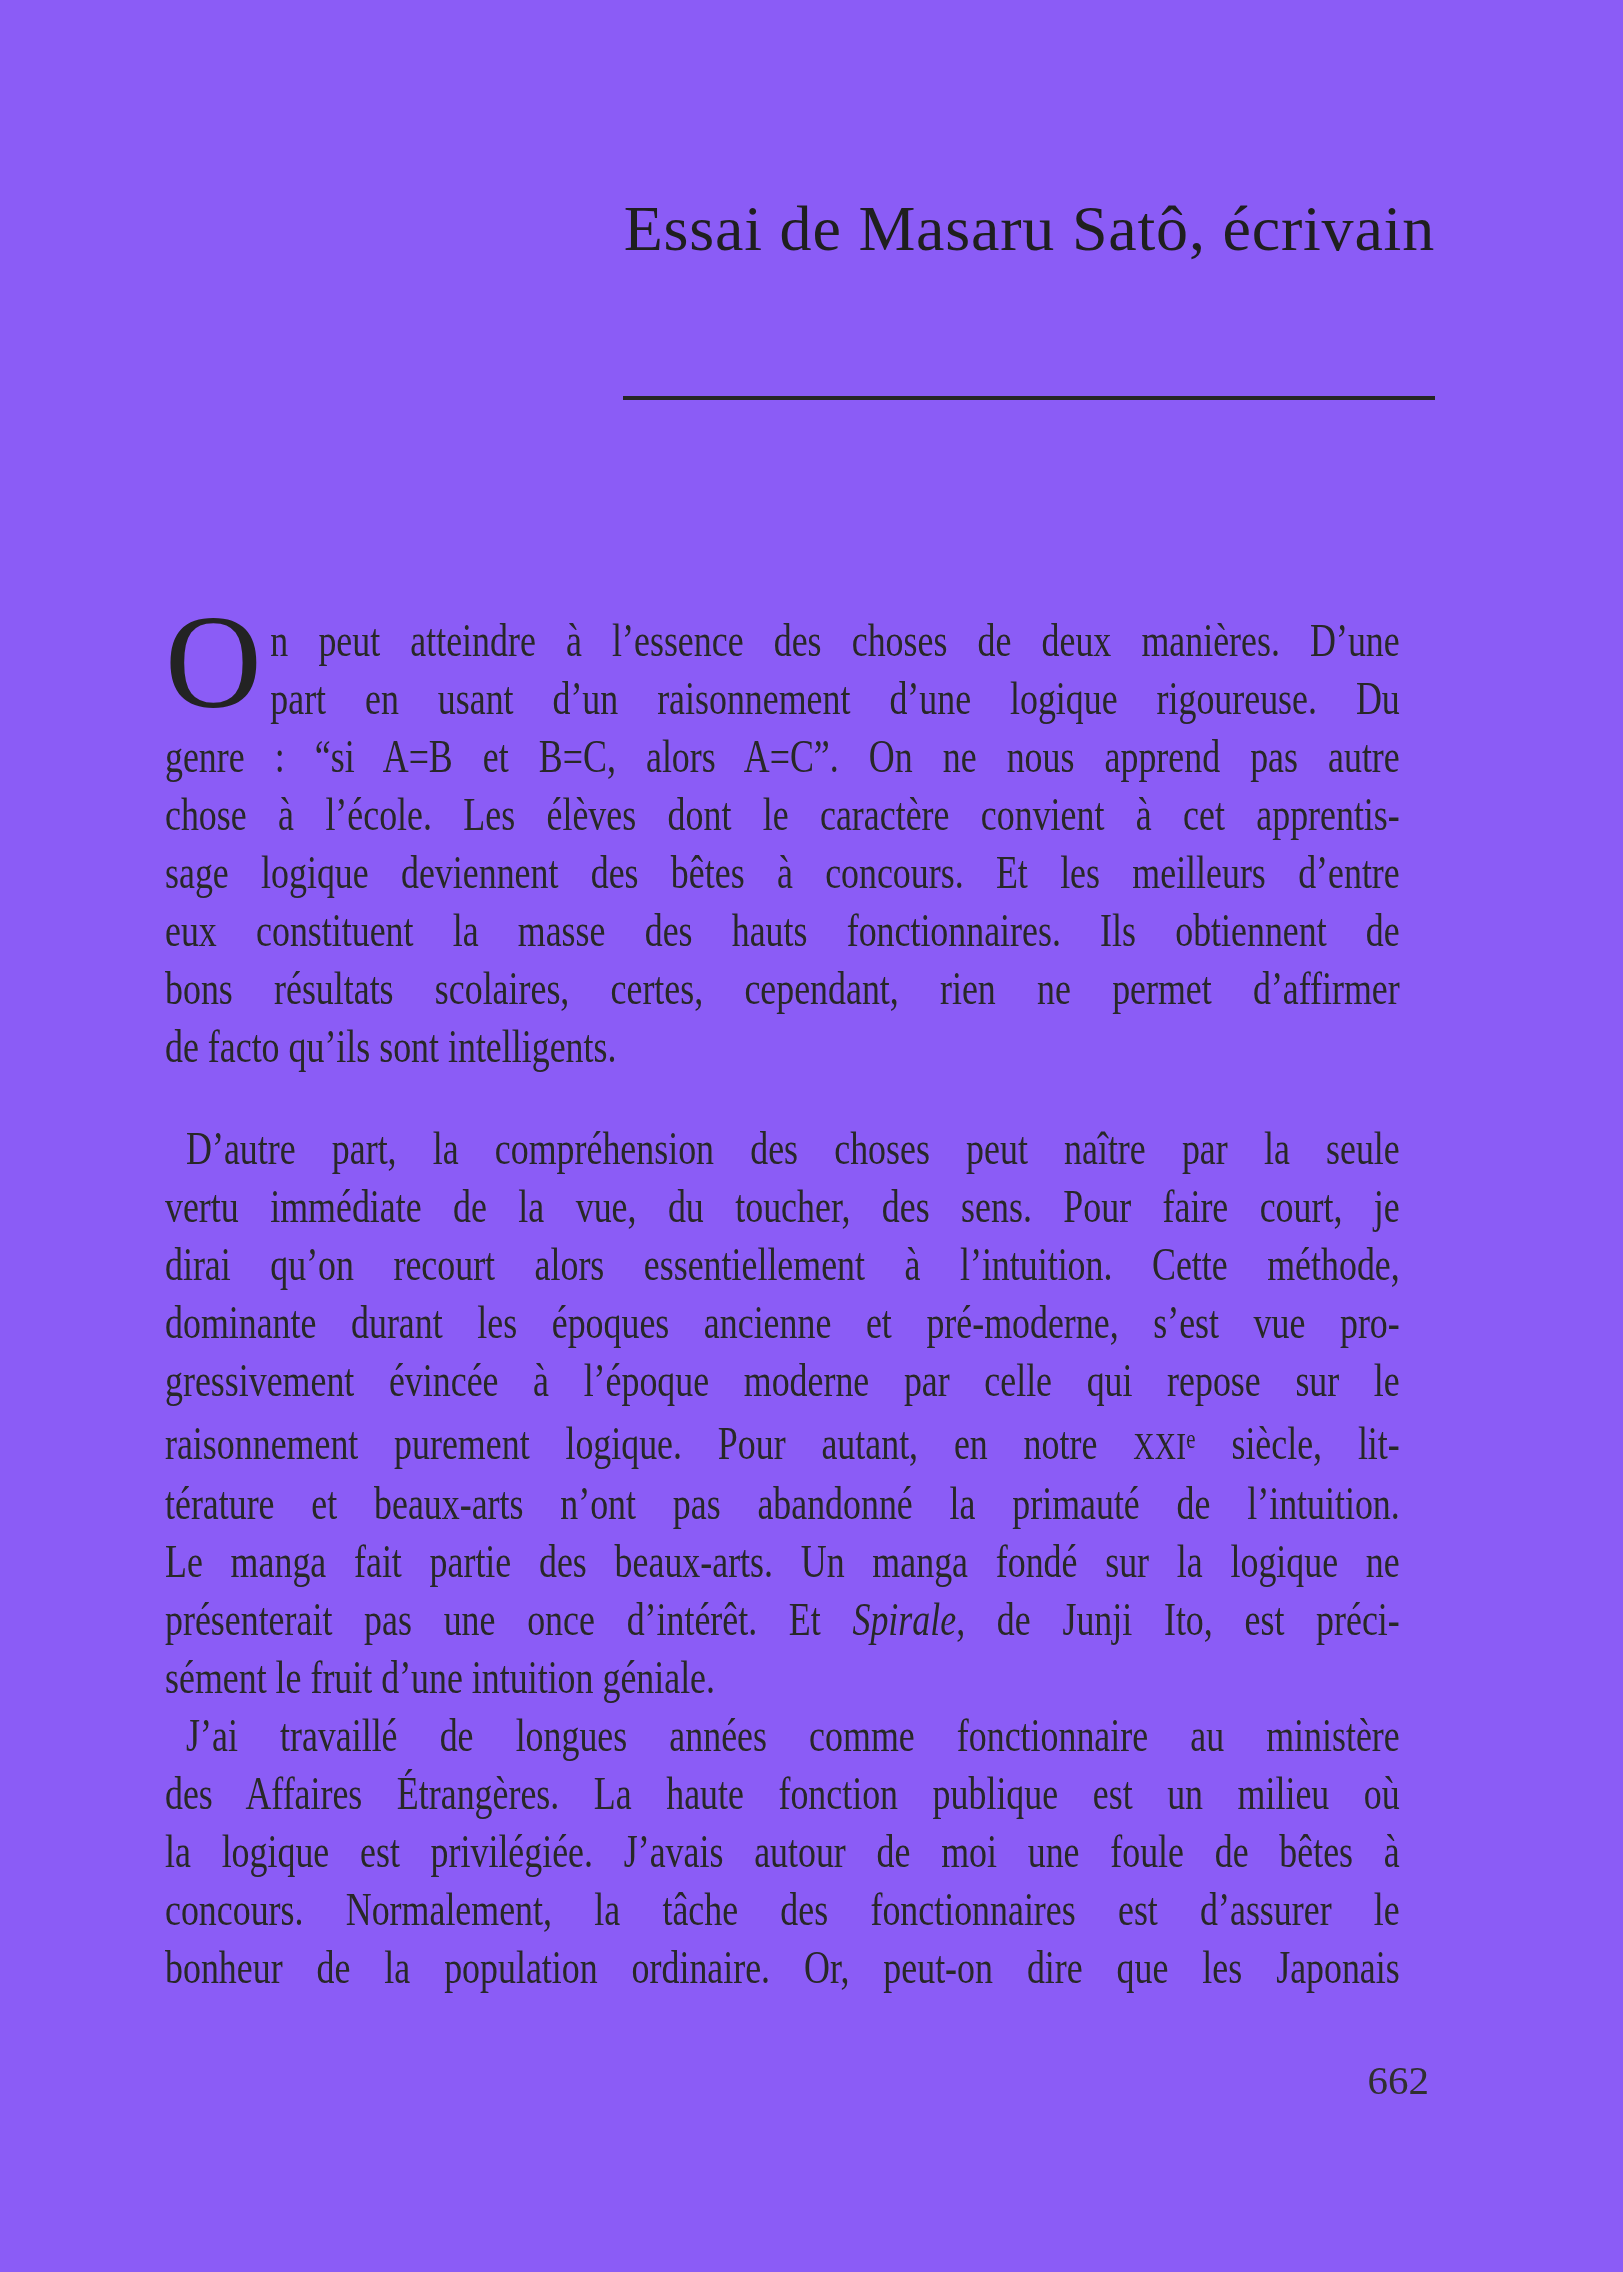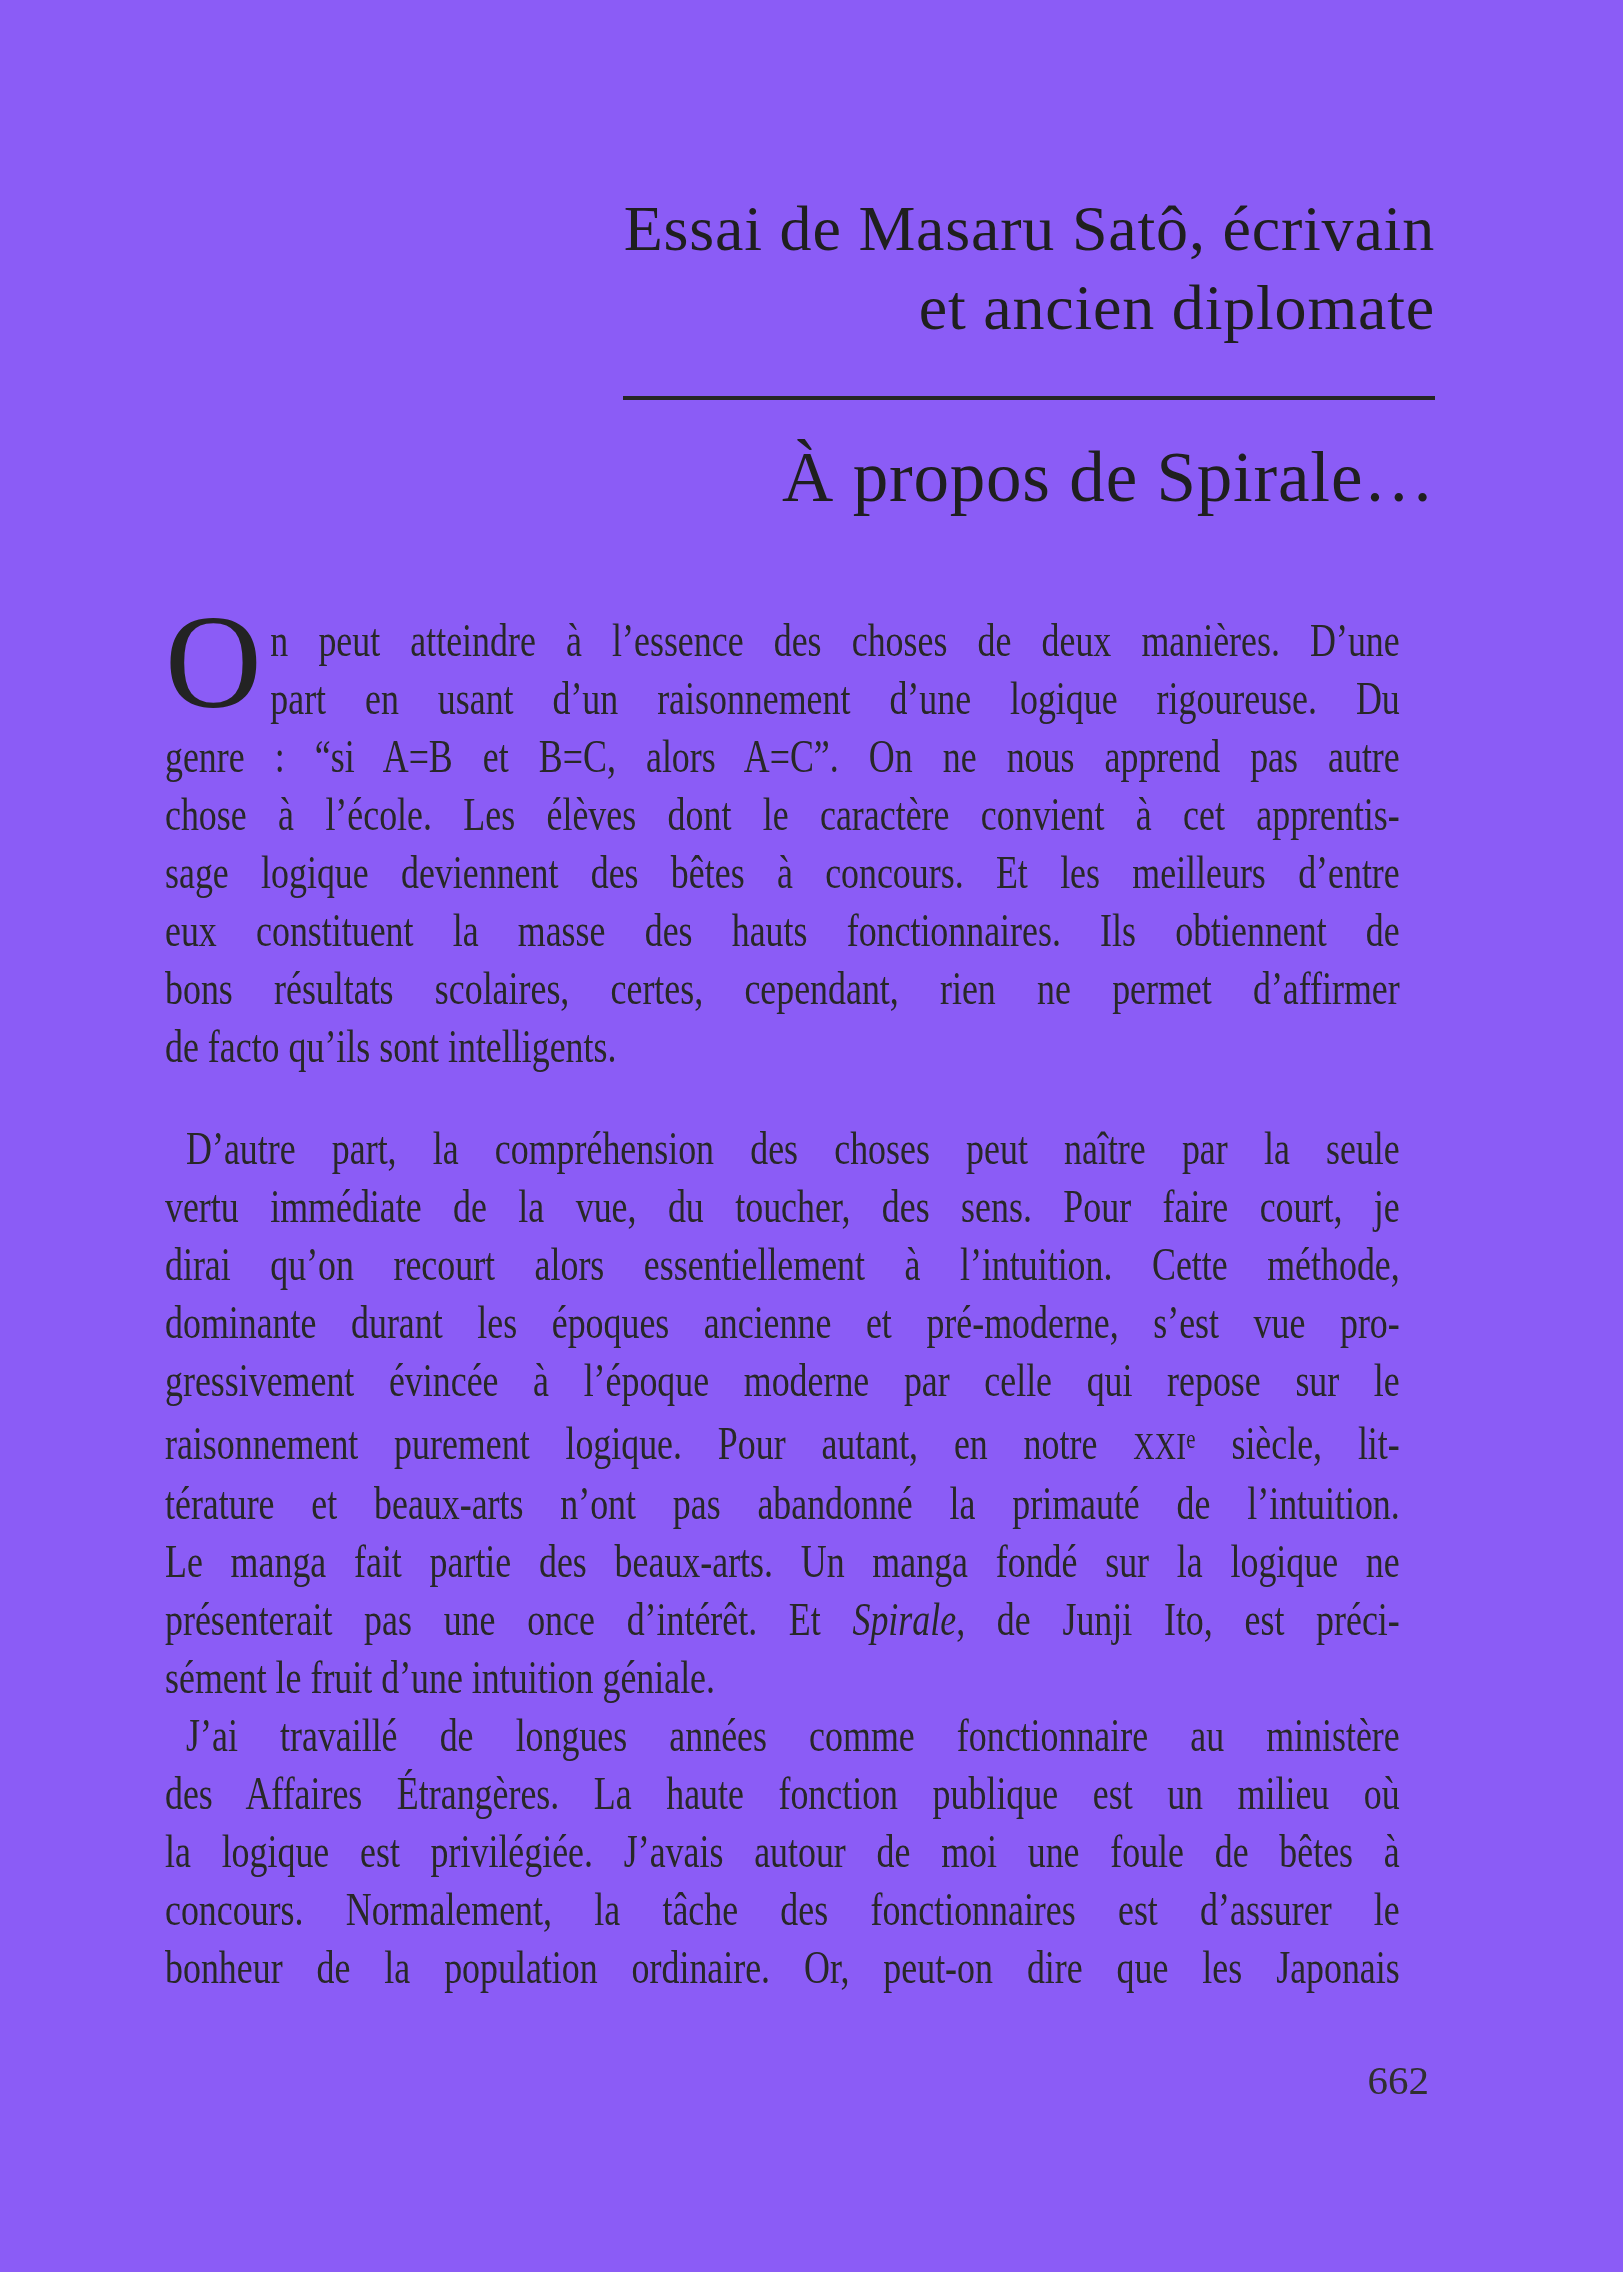--- a/index.html
+++ b/index.html
@@ -99,26 +99,24 @@
     text-align: right;
   }
 </style>
 </head>
 <body>
 
 <div class="page">
 
   <header class="heading">
     <div>Essai de Masaru Satô, écrivain</div>
-    <div>et ancien diplomate</div>
   </header>
 
   <div class="rule"></div>
 
-  <div class="subtitle">À propos de Spirale…</div>
 
   <main class="bodytext">
     <span class="dropcap">O</span>
     <div id="paragraphs">
         <div class="para has-dropcap">
           <div class="line"><span>n peut atteindre à l’essence des choses de deux manières. D’une</span></div>
           <div class="line"><span>part en usant d’un raisonnement d’une logique rigoureuse. Du</span></div>
           <div class="line"><span>genre : “si A=B et B=C, alors A=C”. On ne nous apprend pas autre</span></div>
           <div class="line"><span>chose à l’école. Les élèves dont le caractère convient à cet apprentis-</span></div>
           <div class="line"><span>sage logique deviennent des bêtes à concours. Et les meilleurs d’entre</span></div>

